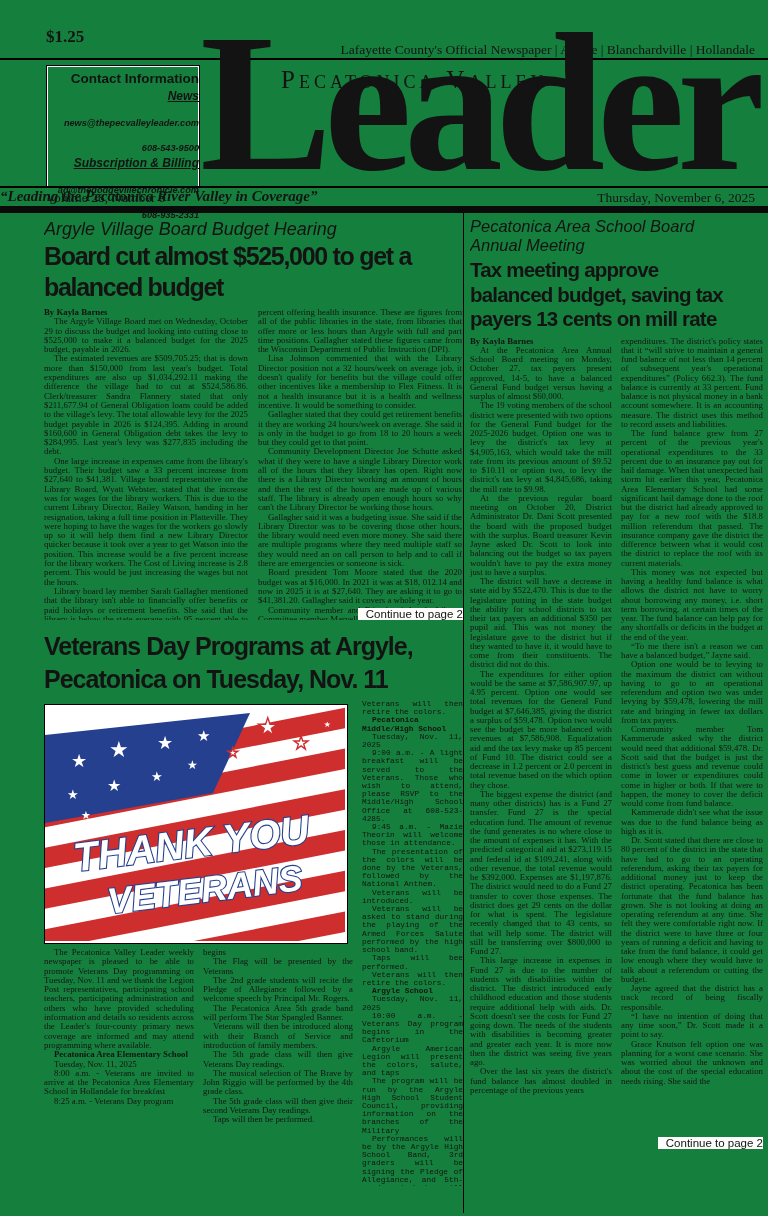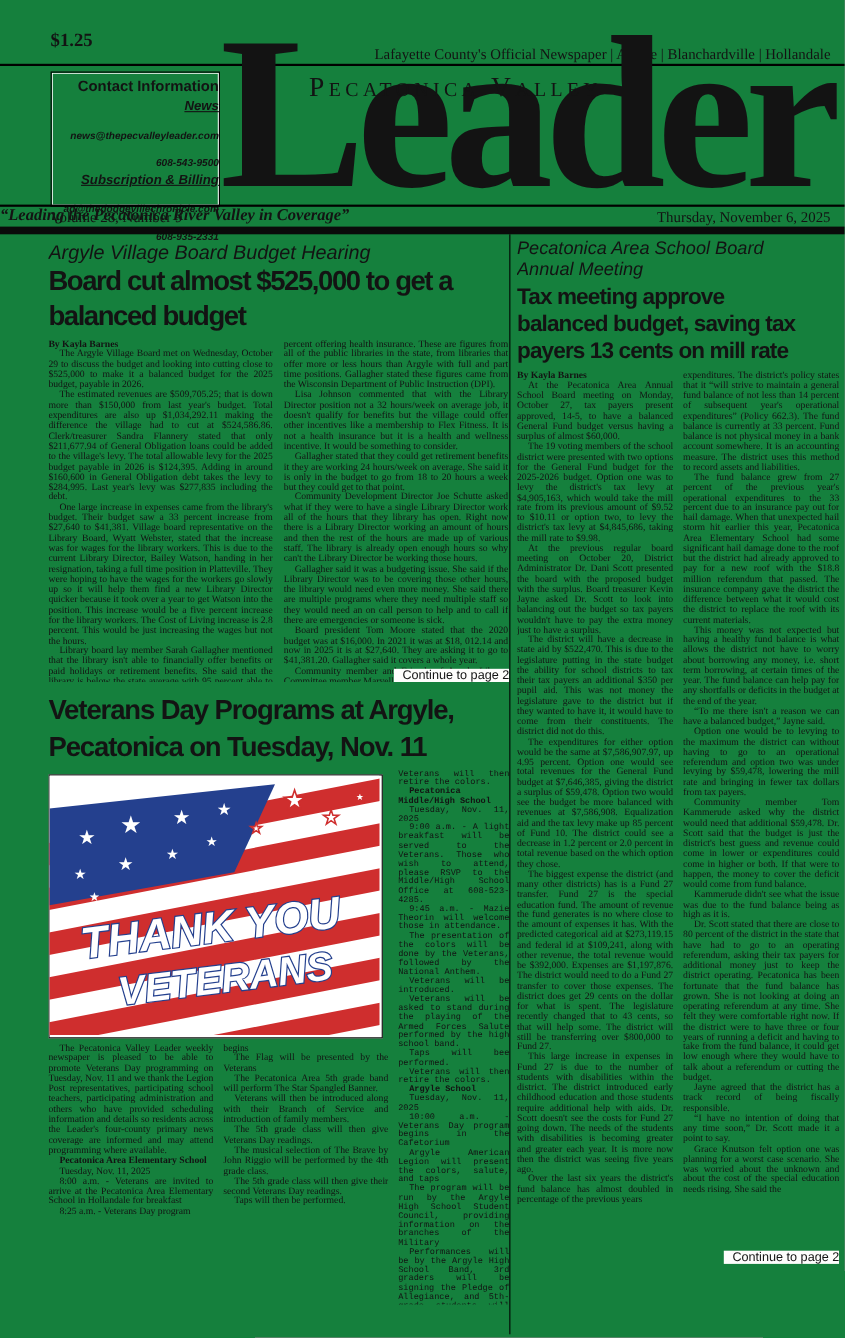--- a/index.html
+++ b/index.html
@@ -221,20 +221,21 @@
         <div class="col">
             <p>The Pecatonica Valley Leader weekly newspaper is pleased to be able to promote Veterans Day programming on Tuesday, Nov. 11 and we thank the Legion Post representatives, participating school teachers, participating administration and others who have provided scheduling information and details so residents across the Leader's four-county primary news coverage are informed and may attend programming where available.</p>
             <p class="b">Pecatonica Area Elementary School</p>
             <p>Tuesday, Nov. 11, 2025</p>
             <p>8:00 a.m. - Veterans are invited to arrive at the Pecatonica Area Elementary School in Hollandale for breakfast</p>
             <p>8:25 a.m. - Veterans Day program</p>
           </div>
         <div class="col">
             <p class="ni">begins</p>
             <p>The Flag will be presented by the Veterans</p>
+            <p>The 2nd grade students will recite the Pledge of Allegiance followed by a welcome speech by Principal Mr. Rogers.</p>
             <p>The Pecatonica Area 5th grade band will perform The Star Spangled Banner.</p>
             <p>Veterans will then be introduced along with their Branch of Service and introduction of family members.</p>
             <p>The 5th grade class will then give Veterans Day readings.</p>
             <p>The musical selection of The Brave by John Riggio will be performed by the 4th grade class.</p>
             <p>The 5th grade class will then give their second Veterans Day readings.</p>
             <p>Taps will then be performed.</p>
           </div>
       </div>
     </div>
   </div>

